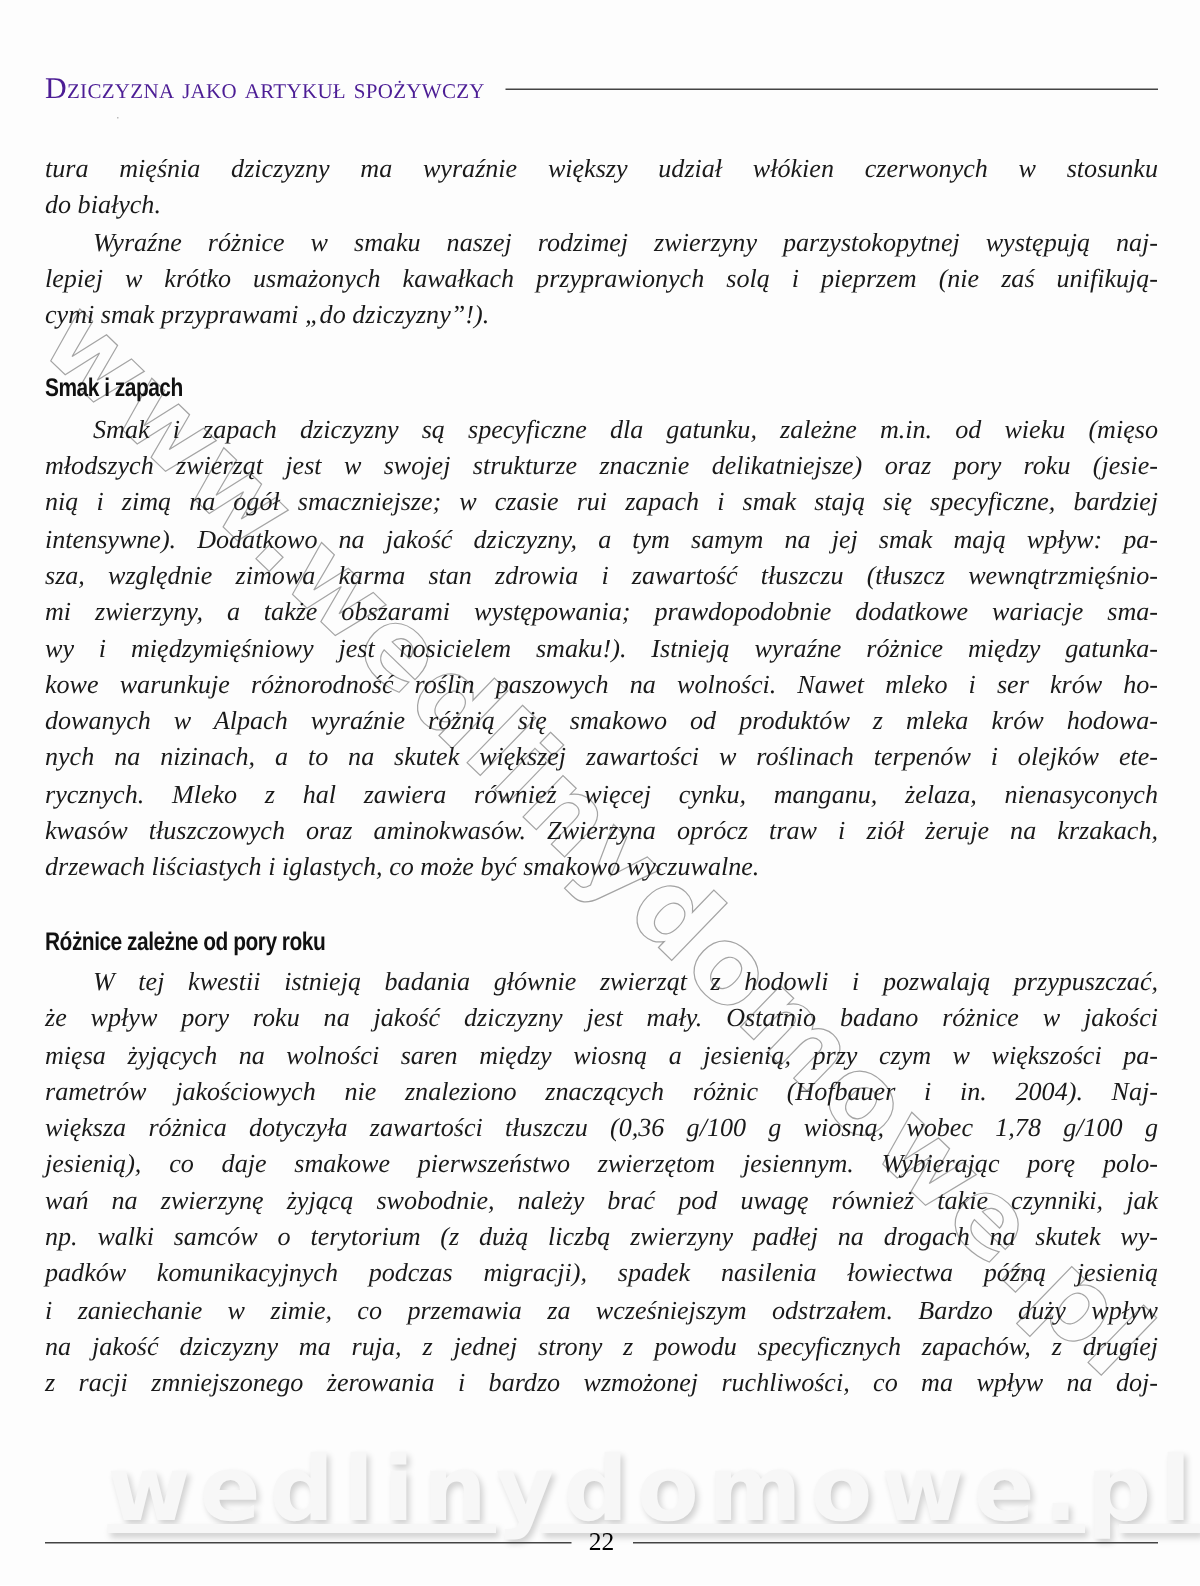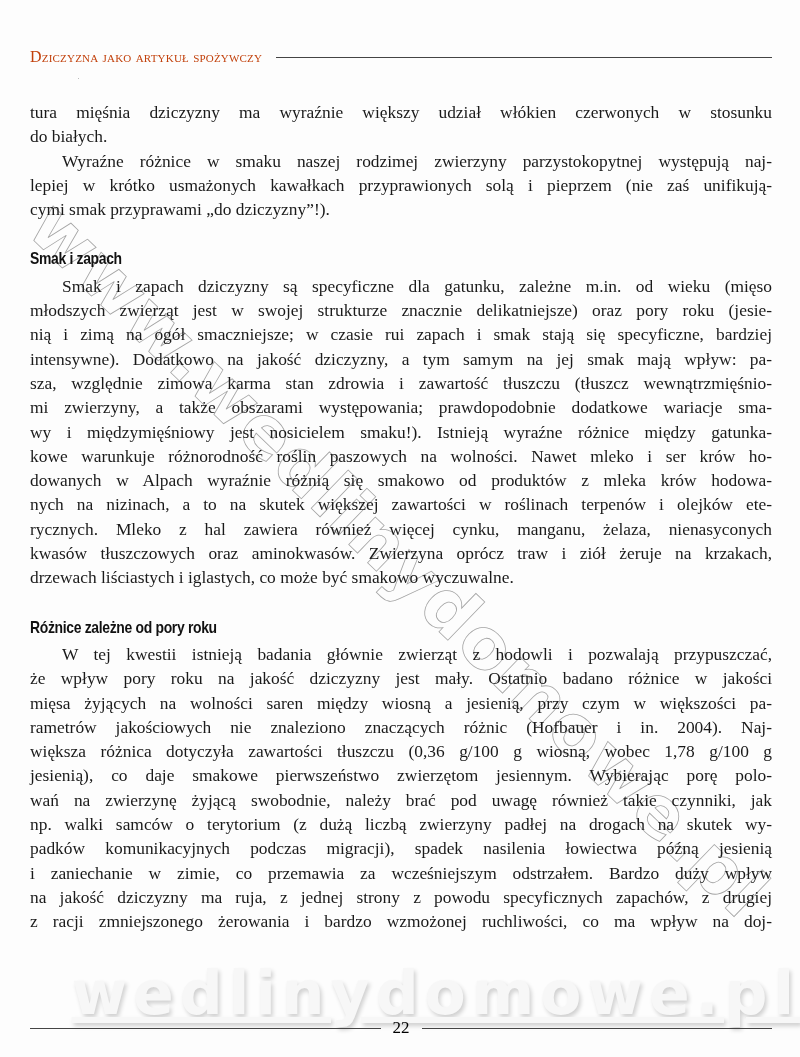--- a/index.html
+++ b/index.html
@@ -26,23 +26,23 @@
       position: absolute;
       left: 30px;
       top: 48px;
       width: 742px;
       display: flex;
       align-items: center;
     }
     .running-head-title {
       font-family: "Liberation Serif", serif;
       font-variant: small-caps;
-      font-size: 16px;
+      font-size: 20px;
       letter-spacing: 0.2px;
-      color: #c2410c;
+      color: #4c1d95;
       white-space: nowrap;
     }
     .running-head-rule {
       flex: 1;
       height: 0;
       border-top: 1.3px solid #444;
       margin-left: 14px;
     }
     .stray-dot {
       position: absolute;
@@ -69,21 +69,21 @@
       font-family: "Liberation Sans", "DejaVu Sans", sans-serif;
       font-weight: bold;
       font-size: 17px;
       letter-spacing: -0.4px;
       transform: scaleX(0.82);
       transform-origin: left center;
       margin: 22px 0 2px 0;
       color: #111;
       text-align: left;
     }
-    .line { display: block; text-align: justify; text-align-last: justify; }
+    .line { display: block; text-align: justify; text-align-last: justify; font-style: italic; }
     .line.last { text-align-last: left; }
     .watermark-bottom {
       position: absolute;
       left: 0;
       width: 800px;
       top: 958px;
       text-align: right;
       font-family: "DejaVu Sans", "Liberation Sans", sans-serif;
       font-weight: bold;
       font-size: 60px;

